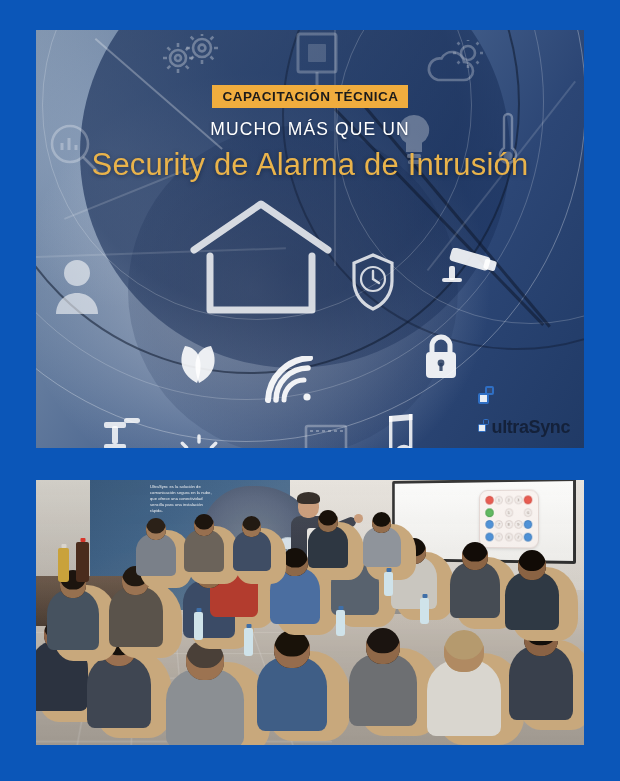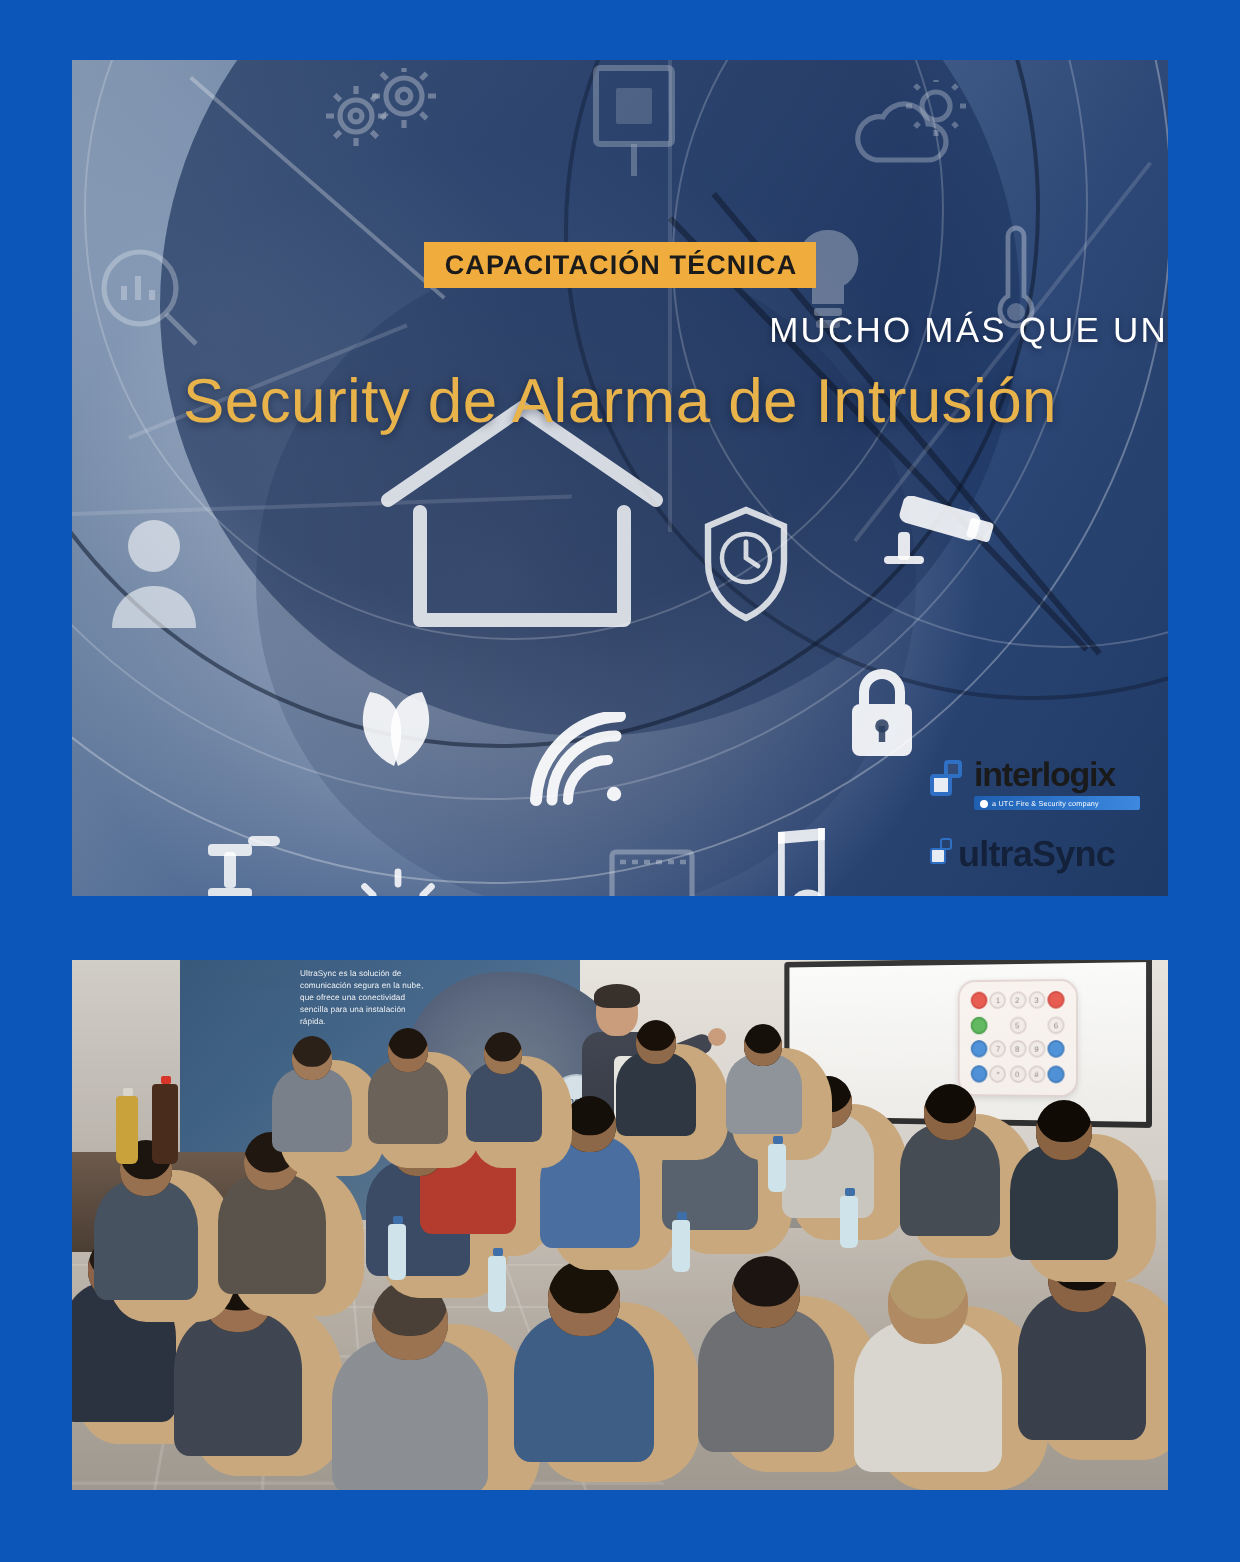--- a/index.html
+++ b/index.html
@@ -76,39 +76,37 @@
     width: 150px; height: 118px;
   }
   .house svg { width: 100%; height: 100%; }
 
   
   .banner-text {
     position: absolute;
     left: 0; right: 0; top: 55px;
     text-align: center;
     z-index: 6;
-    margin-top: 36px;
   }
   .kicker {
     display: inline-block;
     background: #F0AD3E;
     color: #1b1b1b;
     font-weight: bold;
     font-size: 13.5px;
     letter-spacing: 0.55px;
     padding: 4px 9px 4px 10px;
   }
   .subtitle {
     margin-top: 11px;
     color: #ffffff;
     font-size: 17.5px;
     letter-spacing: 1.1px;
     font-weight: 400;
     text-shadow: 0 1px 3px rgba(10,20,40,0.45);
-    text-align: right;
   }
   .maintitle {
     margin-top: 7px;
     color: #E9B34B;
     font-size: 31px;
     letter-spacing: 0.2px;
     font-weight: 400;
     text-shadow: 0 1px 4px rgba(10,20,40,0.50);
     white-space: nowrap;
   }
@@ -479,27 +477,20 @@
     <div class="subtitle">MUCHO MÁS QUE UN</div>
     <div class="maintitle">Security de Alarma de Intrusión</div>
   </div>
 
   <div class="logos">
     <div class="logo-interlogix">
       <div class="il-mark">
           <i class="a"></i>
           <i class="b"></i>
         </div>
-      <div>
-        <div class="il-word">interlogix</div>
-        <div class="il-bar">
-          <span class="dot"></span>
-          <span>a UTC Fire &amp; Security company</span>
-        </div>
-      </div>
     </div>
     <div class="logo-ultrasync">
       <div class="us-mark">
           <i class="a"></i>
           <i class="b"></i>
         </div>
       <div class="us-word">ultraSync</div>
     </div>
   </div>
 </div>

